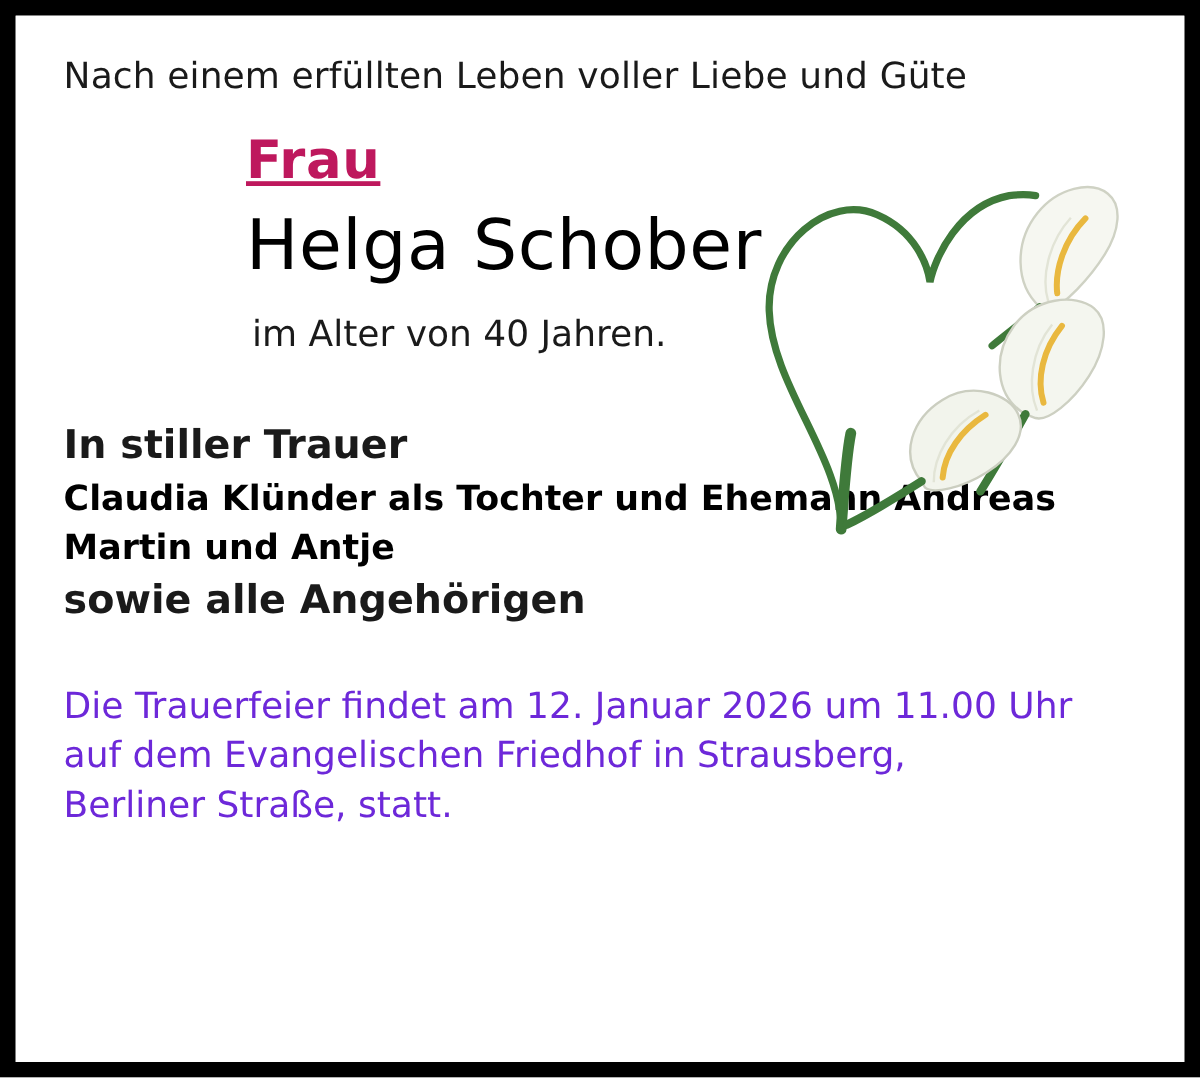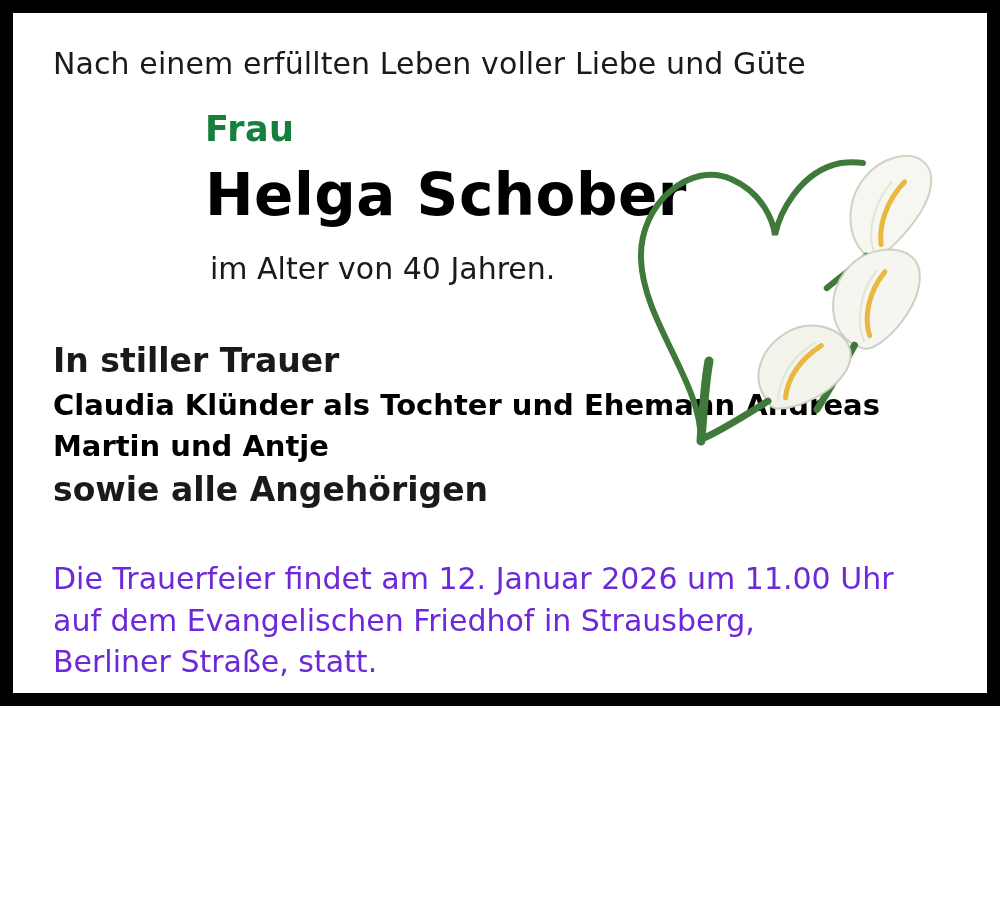--- a/index.html
+++ b/index.html
@@ -6,21 +6,21 @@
     margin: 0;
     padding: 0;
     background: #ffffff;
   }
   body {
     font-family: "DejaVu Sans", sans-serif;
   }
   .obituary {
     position: relative;
     width: 1000px;
-    height: 706px;
+    height: 898px;
     box-sizing: border-box;
     background: #ffffff;
     border: 13px solid #000000;
     overflow: hidden;
   }
   .inner {
     position: absolute;
     top: 0; left: 0; right: 0; bottom: 0;
     background: #ffffff;
     padding: 30px 40px 0 40px;
@@ -33,29 +33,30 @@
     font-weight: 400;
     letter-spacing: 0.1px;
   }
   .intro div { white-space: pre; }
 
   .center-block {
     margin-top: 26px;
     padding-left: 152px;
   }
   .salutation {
-    font-size: 35px;
+    font-size: 44px;
     font-weight: 700;
-    color: #15803d;
+    color: #be185d;
     letter-spacing: 0.5px;
     line-height: 1.1;
+    text-decoration: underline;
   }
   .name {
     font-size: 58px;
-    font-weight: 700;
+    font-weight: 400;
     color: #000000;
     letter-spacing: 0.5px;
     line-height: 1.25;
     margin-top: 10px;
     white-space: pre;
   }
   .age {
     font-size: 30px;
     color: #1a1a1a;
     font-weight: 400;

